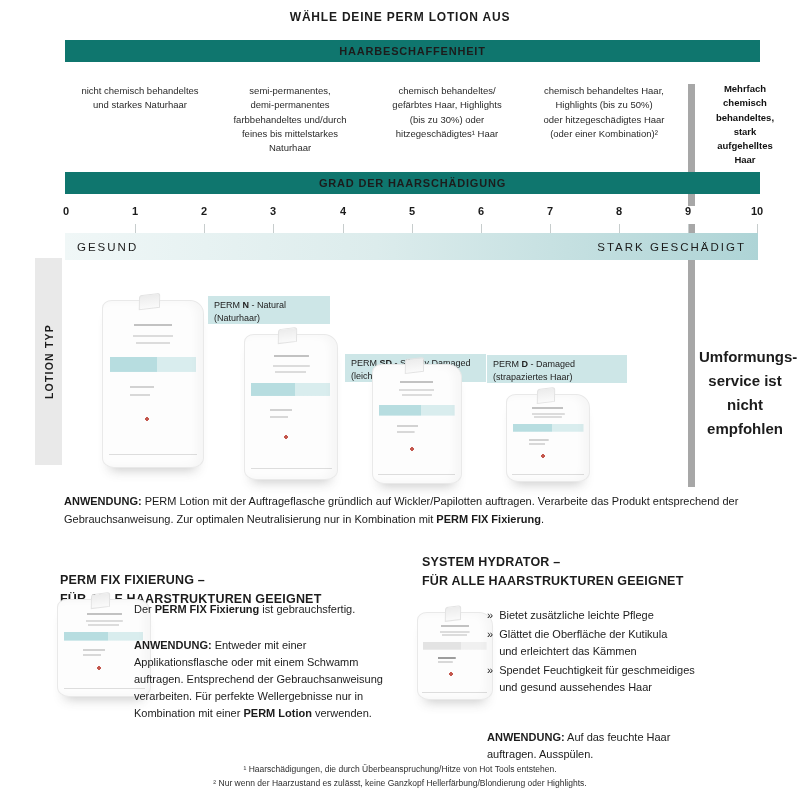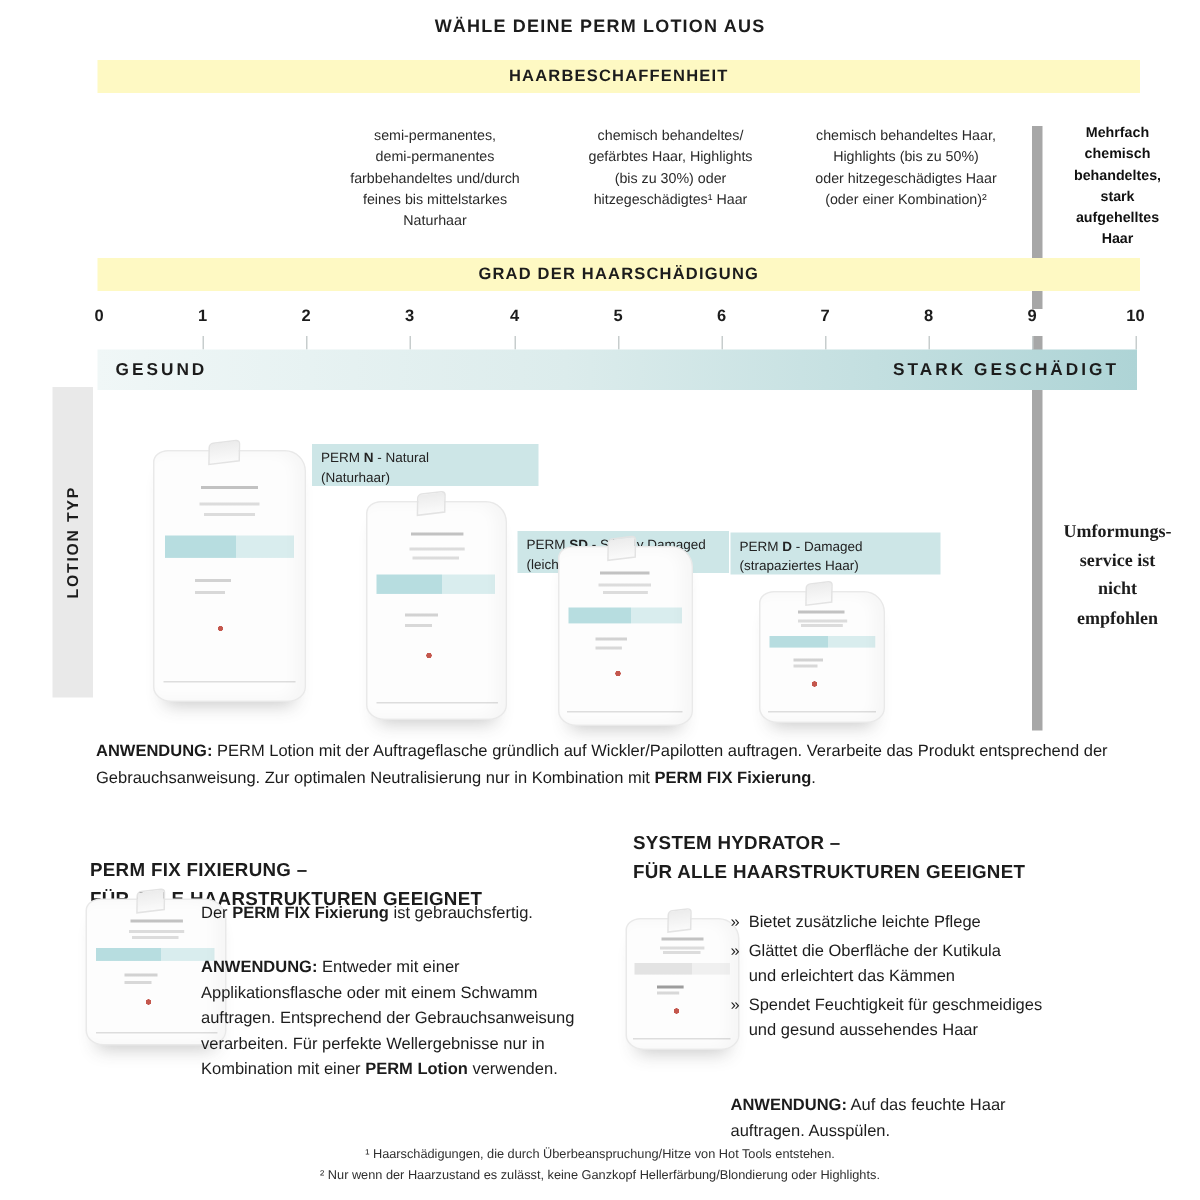--- a/index.html
+++ b/index.html
@@ -1,21 +1,21 @@
 <!DOCTYPE html>
 <html><head>
 <meta charset="utf-8">
 <style>
   html,body{margin:0;padding:0;background:#fff;}
   #canvas{position:relative;width:800px;height:800px;background:#fff;overflow:hidden;
     font-family:"Liberation Sans","DejaVu Sans",sans-serif;color:#1c1c1c;}
   .abs{position:absolute;}
   
   .page-title{left:0;top:10px;width:800px;text-align:center;font-weight:bold;font-size:12px;letter-spacing:.8px;}
-  .graybar{left:65px;width:695px;height:22px;background:#fef9c3;display:flex;align-items:center;justify-content:center;
+  .graybar{left:65px;width:695px;height:22px;background:#0f766e;display:flex;align-items:center;justify-content:center;
     font-weight:bold;font-size:11px;letter-spacing:.8px;}
   .hb-bar{top:40px;}
   .dg-bar{top:172px;}
   .col{top:84px;font-size:9.5px;line-height:1.5;text-align:center;white-space:pre-line;color:#2a2a2a;}
   .c1{left:62px;width:156px;}
   .c2{left:212px;width:156px;}
   .c3{left:371px;width:152px;}
   .c4{left:526px;width:156px;}
   .c5{left:699px;width:92px;top:82px;font-weight:bold;color:#111;}
   
@@ -25,31 +25,31 @@
   
   .num{position:absolute;top:205px;transform:translateX(-50%);font-weight:bold;font-size:11px;}
   .n0{left:66px}.n1{left:135px}.n2{left:204px}.n3{left:273px}.n4{left:343px}.n5{left:412px}
   .n6{left:481px}.n7{left:550px}.n8{left:619px}.n9{left:688px}.n10{left:757px}
   .tick{position:absolute;top:224px;width:1px;height:9px;background:#c7cdcd;}
   .k1{left:135px}.k2{left:204px}.k3{left:273px}.k4{left:343px}.k5{left:412px}
   .k6{left:481px}.k7{left:550px}.k8{left:619px}.k9{left:688px}.k10{left:757px}
   .gradbar{left:65px;top:233px;width:693px;height:27px;
     background:linear-gradient(90deg,#f0f7f7 0%,#dcecec 45%,#aed4d6 100%);
     display:flex;align-items:center;justify-content:space-between;padding:0 12px;box-sizing:border-box;
-    font-weight:bold;font-size:11.5px;letter-spacing:2px;}
+    font-weight:normal;font-size:11.5px;letter-spacing:2px;}
   
   .lotion-typ{left:35px;top:258px;width:27px;height:207px;background:#e9e9e9;
     display:flex;align-items:center;justify-content:center;}
   .lotion-typ span{writing-mode:vertical-rl;transform:rotate(180deg);font-weight:bold;font-size:10.5px;letter-spacing:1.2px;}
   .pbar{background:#cde6e7;padding:3px 6px;box-sizing:border-box;font-size:9px;line-height:1.45;color:#222;}
   .bar-r{left:65px;top:267px;width:140px;height:28px;}
-  .bar-n{left:208px;top:296px;width:151px;height:28px;}
+  .bar-n{left:208px;top:296px;width:122px;height:28px;}
   .bar-sd{left:345px;top:326px;width:141px;height:28px;margin-top:28px;}
   .bar-d{left:487px;top:355px;width:140px;height:28px;}
-  .not-rec{left:699px;top:345px;width:92px;text-align:center;font-weight:bold;font-size:12px;line-height:1.6;white-space:pre-line;font-family:Liberation Serif, serif;}
+  .not-rec{left:699px;top:345px;width:92px;text-align:center;font-weight:bold;font-size:15px;line-height:1.6;white-space:pre-line;}
   
   .pouch{position:absolute;background-color:#fdfdfd;
     background-image:
       linear-gradient(#c2c2c2,#c2c2c2),
       linear-gradient(#dcdcdc,#dcdcdc),
       linear-gradient(#dcdcdc,#dcdcdc),
       linear-gradient(90deg,#b7dde0 0 55%,#d9edee 55% 100%),
       linear-gradient(#d2d2d2,#d2d2d2),
       linear-gradient(#d8d8d8,#d8d8d8),
       radial-gradient(circle,#c4574d 0 40%,rgba(0,0,0,0) 45%),
@@ -96,20 +96,22 @@
 <body>
 
 <div id="canvas">
 
   <div class="abs divider div1"></div>
   <div class="abs divider div2"></div>
 
   <div class="abs page-title">WÄHLE DEINE PERM LOTION AUS</div>
   <div class="abs graybar hb-bar">HAARBESCHAFFENHEIT</div>
 
+  <div class="abs col c1">nicht chemisch behandeltes
+und starkes Naturhaar</div>
   <div class="abs col c2">semi-permanentes,
 demi-permanentes
 farbbehandeltes und/durch
 feines bis mittelstarkes
 Naturhaar</div>
   <div class="abs col c3">chemisch behandeltes/
 gefärbtes Haar, Highlights
 (bis zu 30%) oder
 hitzegeschädigtes¹ Haar</div>
   <div class="abs col c4">chemisch behandeltes Haar,

